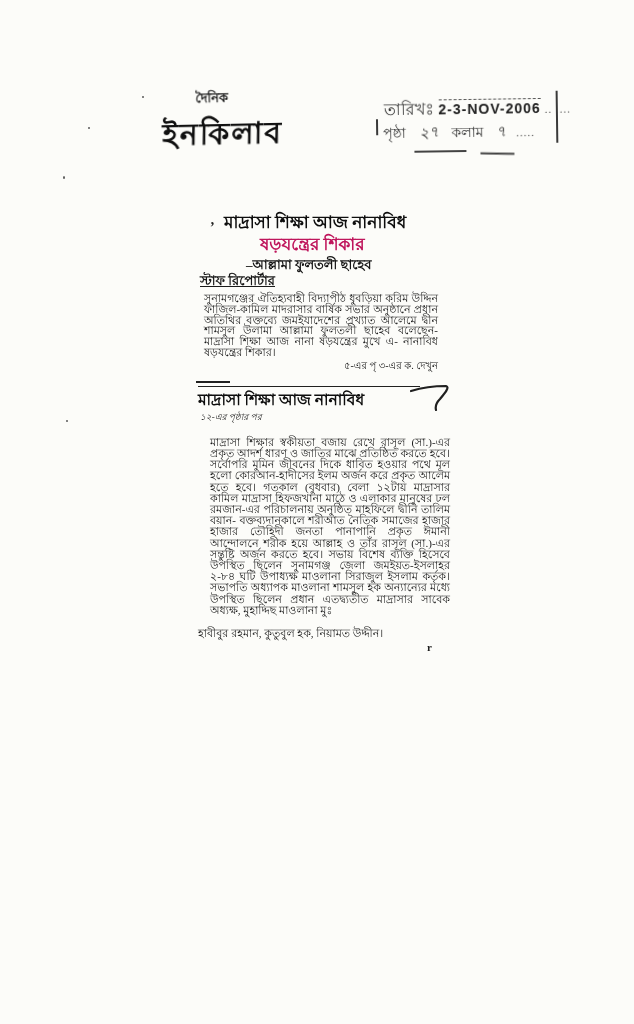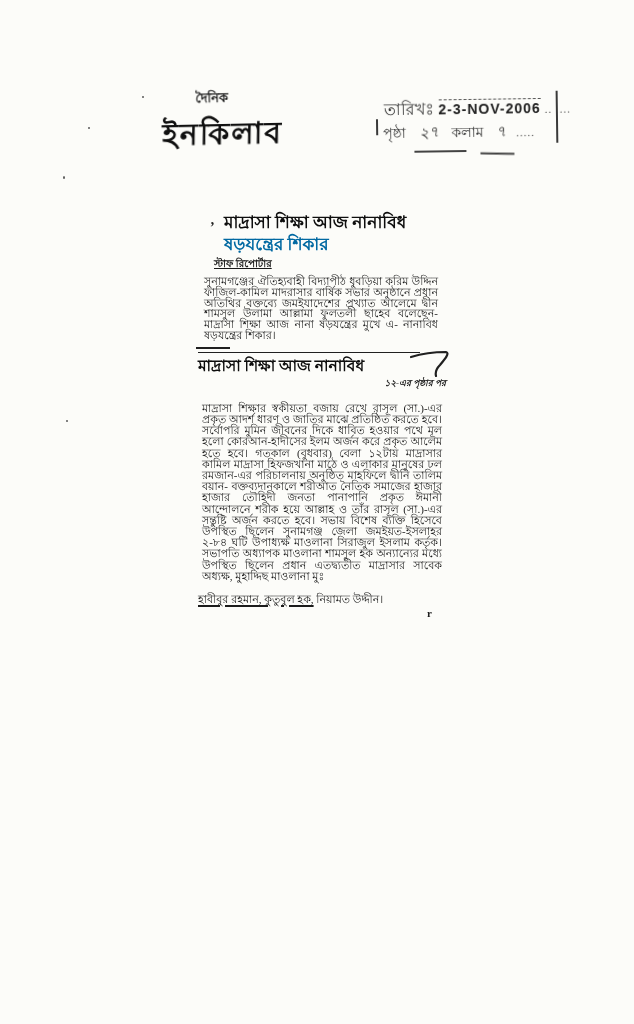--- a/index.html
+++ b/index.html
@@ -40,39 +40,39 @@
   .stamp-right-line { position: absolute; right: 0; top: 8px; width: 0; height: 52px; border-right: 2px solid #3a3a3a; }
   .stamp-left-tick { position: absolute; left: 0; top: 34px; width: 0; height: 16px; border-left: 2px solid #3a3a3a; }
   .stamp-underline { position: absolute; border-top: 2px solid #444; }
   .stamp-underline.u1 { left: 38px; top: 66px; width: 52px; }
   .stamp-underline.u2 { left: 104px; top: 69px; width: 34px; transform: rotate(2deg); }
 
   
   .clipping { position: absolute; left: 198px; top: 212px; width: 248px; }
   .stray-mark { position: absolute; left: 12px; top: 8px; font-size: 14px; font-weight: bold; color: #222; }
   .headline-1 { font-size: 17px; font-weight: bold; margin-left: 26px; line-height: 22px; color: #101010; }
-  .headline-2 { font-size: 17px; font-weight: bold; margin-left: 26px; line-height: 22px; color: #0369a1; }
+  .headline-2 { font-size: 17px; font-weight: bold; margin-left: 62px; line-height: 22px; color: #be185d; }
   .byline { font-size: 13px; font-weight: bold; margin-left: 48px; line-height: 17px; color: #161616; }
-  .reporter { font-size: 10px; font-weight: bold; text-decoration: underline; margin-left: 16px; line-height: 15px; }
+  .reporter { font-size: 13px; font-weight: bold; text-decoration: underline; margin-left: 2px; line-height: 15px; }
   .lead {
     width: 234px; margin: 5px 0 0 6px;
     font-size: 11px; line-height: 10.8px; text-align: justify; color: #1d1d1d;
   }
   .continuation { width: 234px; margin-left: 6px; text-align: right; font-size: 10px; padding-right: 6px; color: #222; }
   .pre-rule { width: 34px; border-top: 2px solid #222; margin: 6px 0 3px -2px; }
   .section-head-wrap { position: relative; width: 222px; border-top: 1.5px solid #222; padding-top: 3px; }
   .section-header { font-size: 15.5px; font-weight: bold; color: #0f0f0f; line-height: 19px; }
   .tick-icon { position: absolute; right: -30px; top: -4px; }
-  .continued-note { font-size: 9px; font-style: italic; font-weight: bold; margin: 1px 0 12px 2px; color: #222; text-align: right; }
+  .continued-note { font-size: 9px; font-style: italic; font-weight: normal; margin: 1px 0 12px 2px; color: #222; }
   .body-text {
-    width: 240px; margin-left: 4px;
+    width: 240px; margin-left: 12px;
     font-size: 11px; line-height: 11.2px; text-align: justify; color: #1d1d1d;
   }
   .last-line { width: 240px; font-size: 11px; line-height: 12px; color: #1d1d1d; }
-  .u-seg { text-decoration: underline; text-decoration-thickness: 1.5px; text-underline-offset: 2px; }
+  .u-seg { text-decoration-thickness: 1.5px; text-underline-offset: 2px; }
   .end-mark { position: absolute; right: 14px; margin-top: 2px; font-size: 11px; font-weight: bold; color: #222; }
 
   .speck { position: absolute; background: #5a5a5a; border-radius: 50%; }
   .speck.s1 { left: 88px; top: 127px; width: 2px; height: 2px; }
   .speck.s2 { left: 63px; top: 176px; width: 2px; height: 3px; }
   .speck.s3 { left: 66px; top: 420px; width: 2px; height: 2px; }
   .speck.s4 { left: 142px; top: 96px; width: 2px; height: 2px; }
 </style>
 </head>
 <body>
@@ -101,23 +101,25 @@
     <div class="stamp-left-tick"></div>
     <div class="stamp-underline u1"></div>
     <div class="stamp-underline u2"></div>
   </div>
 
   <div class="clipping scan">
     <span class="stray-mark">’</span>
 
     <div class="headline-1">মাদ্রাসা শিক্ষা আজ নানাবিধ</div>
     <div class="headline-2">ষড়যন্ত্রের শিকার</div>
+    <div class="byline">–আল্লামা ফুলতলী ছাহেব</div>
     <div class="reporter">স্টাফ রিপোর্টার</div>
 
     <p class="lead">সুনামগঞ্জের ঐতিহ্যবাহী বিদ্যাপীঠ ধুবড়িয়া করিম উদ্দিন ফাজিল-কামিল মাদরাসার বার্ষিক সভার অনুষ্ঠানে প্রধান অতিথির বক্তব্যে জমইযাদেশের প্রখ্যাত আলেমে দ্বীন শামসুল উলামা আল্লামা ফুলতলী ছাহেব বলেছেন- মাদ্রাসা শিক্ষা আজ নানা ষড়যন্ত্রের মুখে এ- নানাবিধ ষড়যন্ত্রের শিকার।</p>
+    <div class="continuation">৫-এর পৃ ৩-এর ক. দেখুন</div>
 
     <div class="pre-rule"></div>
     <div class="section-head-wrap">
       <div class="section-header">মাদ্রাসা শিক্ষা আজ নানাবিধ</div>
       <svg class="tick-icon" width="40" height="30" viewBox="0 0 40 30">
         <path d="M1 8 C14 4 28 3 36 3 C40 4 35 10 30 16 C27 19 25 23 26 27" stroke="#222" stroke-width="2.2" fill="none" stroke-linecap="round"></path>
       </svg>
     </div>
     <div class="continued-note">১২-এর পৃষ্ঠার পর</div>
 

